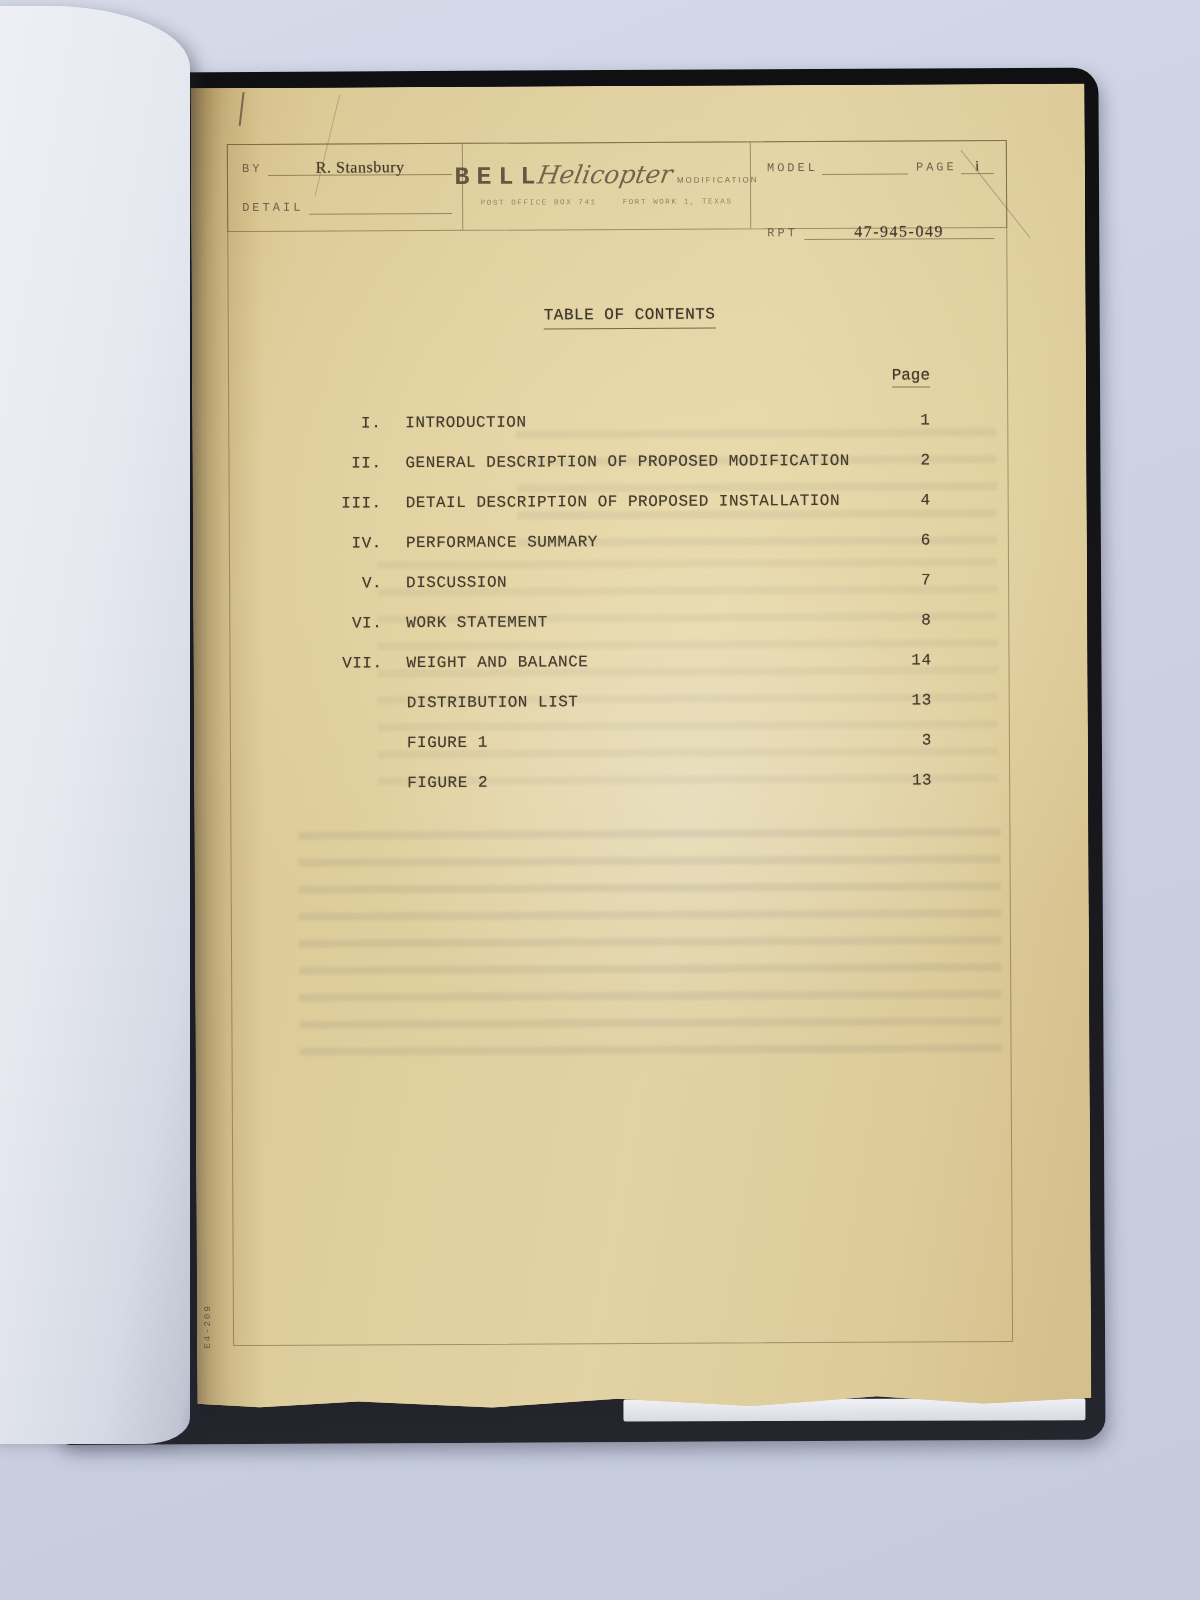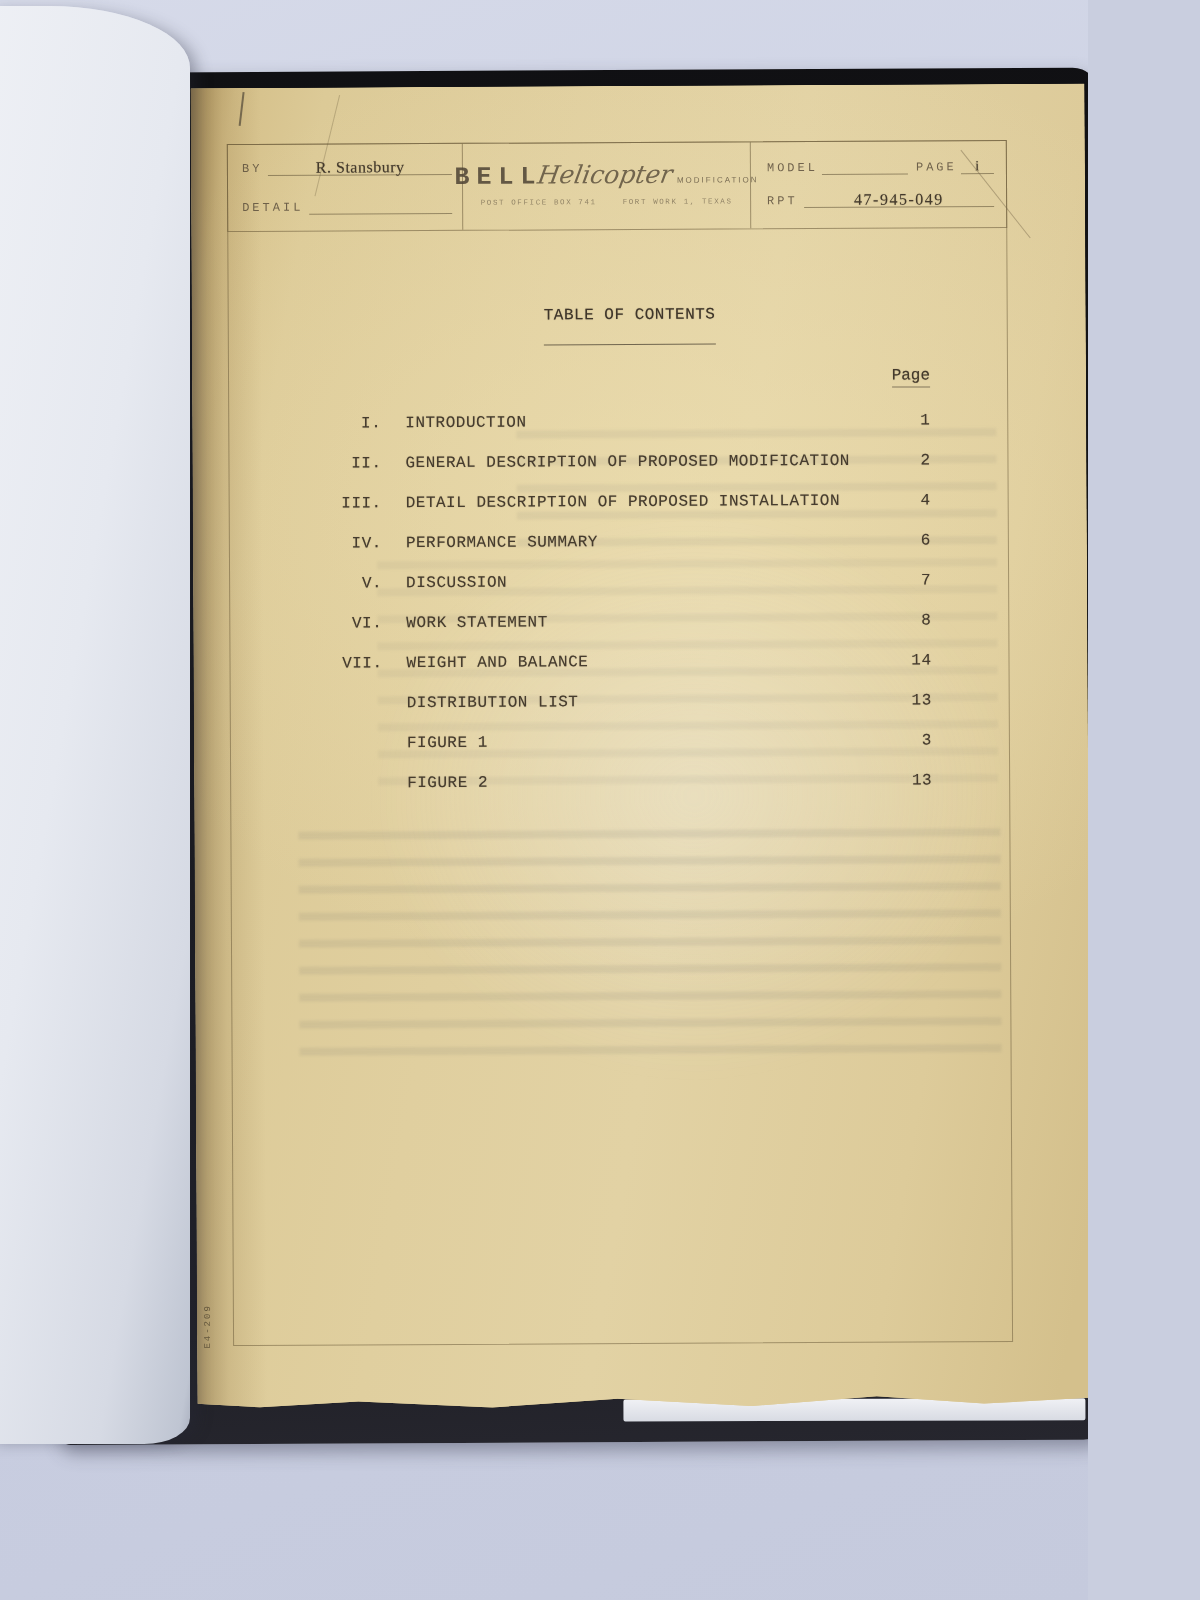--- a/index.html
+++ b/index.html
@@ -1,16 +1,16 @@
 <!DOCTYPE html>
 <html><head>
 <meta charset="utf-8">
 <style>
   html,body{margin:0;padding:0;background:#c9cedf;}
-  .photo{position:relative;width:1088px;height:1600px;overflow:hidden;
+  .photo{position:relative;width:1200px;height:1600px;overflow:hidden;
     background:linear-gradient(160deg,#d6dae9 0%,#cdd2e4 35%,#c8cde0 70%,#c5cadd 100%);
     font-family:"Liberation Mono", monospace;}
   
   .white-stack{position:absolute;left:-18px;top:6px;width:208px;height:1438px;
     background:linear-gradient(100deg,#eef0f5 0%,#e6e9f0 45%,#d6dae4 80%,#bfc5d2 97%,#aab0bf 100%);
     border-top-right-radius:140px 62px;border-bottom-right-radius:46px 26px;
     box-shadow:10px 2px 16px -4px rgba(40,42,58,.38);z-index:3;}
   
   .book{position:absolute;left:150px;top:62px;width:958px;height:1384px;
     transform:rotate(-0.3deg);z-index:2;}
@@ -56,21 +56,21 @@
     letter-spacing:7px;color:#4e4334;opacity:.85;}
   .bell-script{font-family:"DejaVu Serif",serif;font-style:italic;font-size:25px;color:#564a38;
     opacity:.8;margin-left:-4px;transform:skewX(-10deg);}
   .bell-corp{font-family:"Liberation Sans",sans-serif;font-size:8px;letter-spacing:2px;
     color:#564a38;opacity:.75;margin-left:4px;}
   .bell-addr{margin-top:7px;font-size:7.5px;letter-spacing:1.6px;color:#5c503e;opacity:.6;
     display:flex;justify-content:center;gap:26px;}
   
   .doc-title{position:absolute;left:352px;top:220px;font-size:16px;letter-spacing:.5px;
     color:#3f362a;text-shadow:0 0 1px rgba(63,54,42,.55);border-bottom:1.5px solid rgba(63,54,42,.7);
-    padding-bottom:20px;}
+    padding-bottom:4px;}
   .page-head{position:absolute;left:113px;top:282px;width:625px;text-align:right;}
   .page-head span{font-size:16px;color:#443a2c;text-shadow:0 0 1px rgba(68,58,44,.5);
     border-bottom:1.5px solid rgba(68,58,44,.6);padding-bottom:2px;}
   .toc{position:absolute;left:113px;top:326px;width:625px;}
   .toc-row{display:flex;margin-bottom:20px;line-height:20px;font-size:16px;letter-spacing:.5px;
     color:#463c2e;text-shadow:0 0 1px rgba(70,60,46,.45);}
   .toc-row.gap{margin-top:15px;}
   .toc-num{width:76px;text-align:right;white-space:nowrap;}
   .toc-title{flex:1;margin-left:24px;white-space:nowrap;}
   .toc-page{width:44px;text-align:right;}
@@ -129,21 +129,21 @@
 
           <div class="cell cell3">
             <div class="frow">
               <span class="lab">MODEL</span>
               <span class="rule val" style="width:86px;margin-left:4px;"></span>
               <span class="lab" style="margin-left:8px;">PAGE</span>
               <span class="rule val" style="flex:1;margin-left:4px;font-size:14px;">i</span>
             </div>
             <div class="frow" style="margin-top:16px;">
               <span class="lab">RPT</span>
-              <span class="rule val" style="flex:1;margin-left:6px;letter-spacing:1.5px;">47-945-049</span>
+              <span class="rule val" style="flex:1;margin-left:6px;letter-spacing:1.5px;margin-top:32px;">47-945-049</span>
             </div>
           </div>
 
         </div>
       </div>
 
       <div class="doc-title">TABLE OF CONTENTS</div>
 
       <div class="page-head">
         <span>Page</span>

